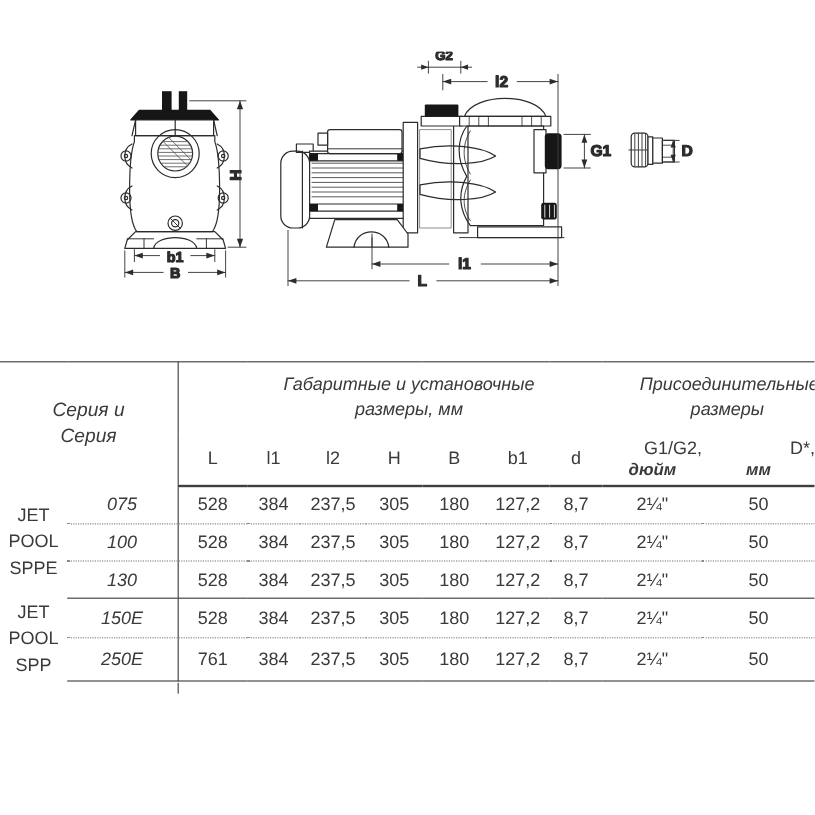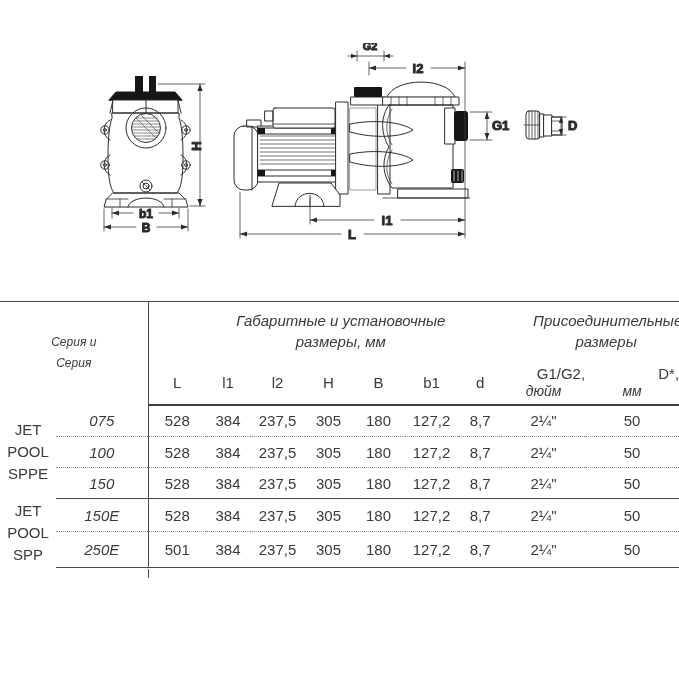--- a/index.html
+++ b/index.html
@@ -4,28 +4,28 @@
 <style>
   html,body{margin:0;padding:0;background:#fff;}
   #page{position:relative;width:679px;height:679px;background:#ffffff;overflow:hidden;
         font-family:"Liberation Sans",sans-serif;color:#3a3a3a;}
   #drawings{position:absolute;top:0;left:0;}
   
   #spec-table{position:absolute;top:301px;left:0;width:679px;border-collapse:collapse;
               table-layout:fixed;color:#3a3a3a;}
   #spec-table th,#spec-table td{padding:0;font-weight:normal;vertical-align:middle;text-align:center;}
   tr.h1 th{border-top:1px solid #4a4a4a;}
-  tr.h1 th.series{text-align:left;padding-left:10px;font-style:italic;font-size:12px;line-height:21px;}
+  tr.h1 th.series{text-align:left;padding-left:10px;font-style:italic;font-size:16px;line-height:21px;}
   th.series{border-right:1px solid #4a4a4a;}
   .title{font-style:italic;font-size:15px;line-height:21px;}
   .title span{display:block;margin-left:31px;}
   tr.h1{height:59px;}
   tr.h2{height:44px;}
   tr.h2 th{font-weight:bold;font-size:15px;border-bottom:2px solid #3f3f3f;}
-  tr.h2 th .sub{display:block;font-weight:normal;font-style:italic;font-size:14px;line-height:16px;}
+  tr.h2 th .sub{display:block;font-weight:bold;font-style:italic;font-size:14px;line-height:16px;}
   tr.h2 th .main{display:block;line-height:18px;text-align:right;}
   tbody td,tbody th{font-size:15px;}
   th.grp{text-align:left;padding-left:10px;font-weight:bold;line-height:22px;}
   th.grp span{display:block;}
   td.model{border-right:1px solid #4a4a4a;font-style:italic;}
   tr.r{height:32px;}
   tr.r2{height:31px;padding-left:44px;}
   tr.r3{height:33px;}
   tr.r4{height:36px;}
   tr.dotted td{border-bottom:1px dotted #8a8a8a;}
@@ -345,21 +345,21 @@
       <td>384</td>
       <td>237,5</td>
       <td>305</td>
       <td>180</td>
       <td>127,2</td>
       <td>8,7</td>
       <td>2¼"</td>
       <td>50</td>
     </tr>
     <tr class="r2 gsep">
-      <td class="model">150</td>
+      <td class="model">130</td>
       <td>528</td>
       <td>384</td>
       <td>237,5</td>
       <td>305</td>
       <td>180</td>
       <td>127,2</td>
       <td>8,7</td>
       <td>2¼"</td>
       <td>50</td>
     </tr>
@@ -375,21 +375,21 @@
       <td>237,5</td>
       <td>305</td>
       <td>180</td>
       <td>127,2</td>
       <td>8,7</td>
       <td>2¼"</td>
       <td>50</td>
     </tr>
     <tr class="r4 last">
       <td class="model">250E</td>
-      <td>501</td>
+      <td>761</td>
       <td>384</td>
       <td>237,5</td>
       <td>305</td>
       <td>180</td>
       <td>127,2</td>
       <td>8,7</td>
       <td>2¼"</td>
       <td>50</td>
     </tr>
   </tbody>

